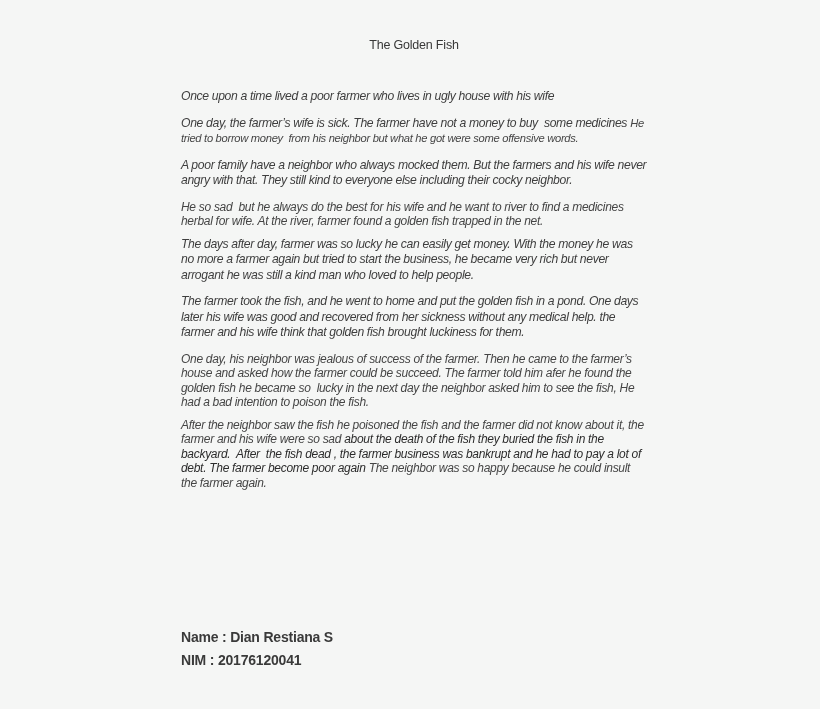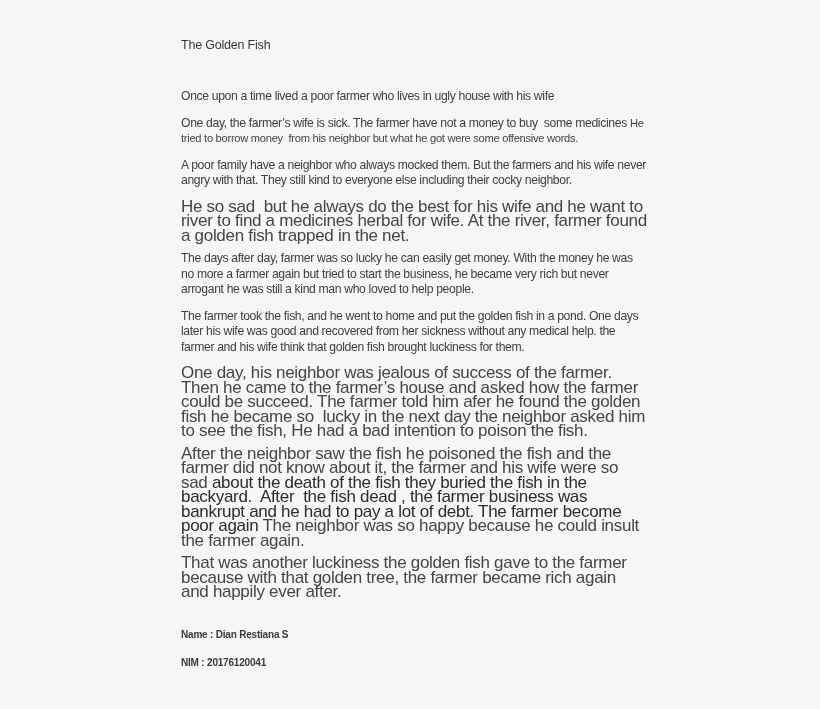--- a/index.html
+++ b/index.html
@@ -15,62 +15,64 @@
     background: #f5f6f5;
     overflow: hidden;
   }
   .content {
     position: absolute;
     left: 181px;
     top: 38px;
     width: 466px;
   }
   .doc-title {
+    text-align: center;
     font-size: 12.5px;
     color: #373737;
     letter-spacing: -0.2px;
     margin: 0 0 37px 0;
     font-weight: 400;
   }
   p.para {
     margin: 0 0 11px 0;
     white-space: pre-wrap;
+    font-style: italic;
   }
   p.para.tight { margin-bottom: 8px; }
   .lg {
     font-size: 12.2px;
     line-height: 15.5px;
     letter-spacing: -0.35px;
     color: #3e3e3e;
   }
   .sm {
-    font-size: 17px;
+    font-size: 12px;
     line-height: 14.5px;
     letter-spacing: -0.3px;
     color: #454545;
   }
   span.sm-inline {
     font-size: 11.2px;
     letter-spacing: -0.3px;
     color: #454545;
   }
   span.sm-dark {
     color: #2c2c2c;
   }
   .footer {
     position: absolute;
     left: 181px;
     top: 629px;
     font-weight: 700;
-    font-size: 10px;
+    font-size: 14px;
     letter-spacing: -0.2px;
     color: #3a3a3a;
   }
   .footer .nim-line {
-    margin-top: 17px;
+    margin-top: 7px;
   }
 </style>
 </head>
 <body>
 
 <div class="page">
   <div class="content">
 
     <h1 class="doc-title">The Golden Fish</h1>
 
@@ -84,21 +86,20 @@
 
     <p class="para lg"><span>The days after day, farmer was so lucky he can easily get money. With the money he was no more a farmer again but tried to start the business, he became very rich but never arrogant he was still a kind man who loved to help people.</span></p>
 
     <p class="para lg"><span>The farmer took the fish, and he went to home and put the golden fish in a pond. One days later his wife was good and recovered from her sickness without any medical help. the farmer and his wife think that golden fish brought luckiness for them.</span></p>
 
     <p class="para sm tight"><span>One day, his neighbor was jealous of success of the farmer. Then he came to the farmer’s house and asked how the farmer could be succeed. The farmer told him afer he found the golden fish he became so  lucky in the next day the neighbor asked him to see the fish, He had a bad intention to poison the fish.</span></p>
 
     <p class="para sm tight"><span>After the neighbor saw the fish he poisoned the fish and the farmer did not know about it, the farmer and his wife were so sad </span><span class="sm-dark">about the death of the fish they buried the fish in the backyard.  After  the fish dead , the farmer business was bankrupt and he had to pay a lot of debt. The farmer become poor again </span><span>The neighbor was so happy because he could insult the farmer again.</span></p>
 
 
-    <p class="para sm"><span>That was another luckiness the golden fish gave to the farmer because with that golden tree, the farmer became rich again and happily ever after.</span></p>
 
   </div>
 
   <div class="footer">
     <div class="name-line">Name : Dian Restiana S</div>
     <div class="nim-line">NIM : 20176120041</div>
   </div>
 </div>
 
 </body></html>

